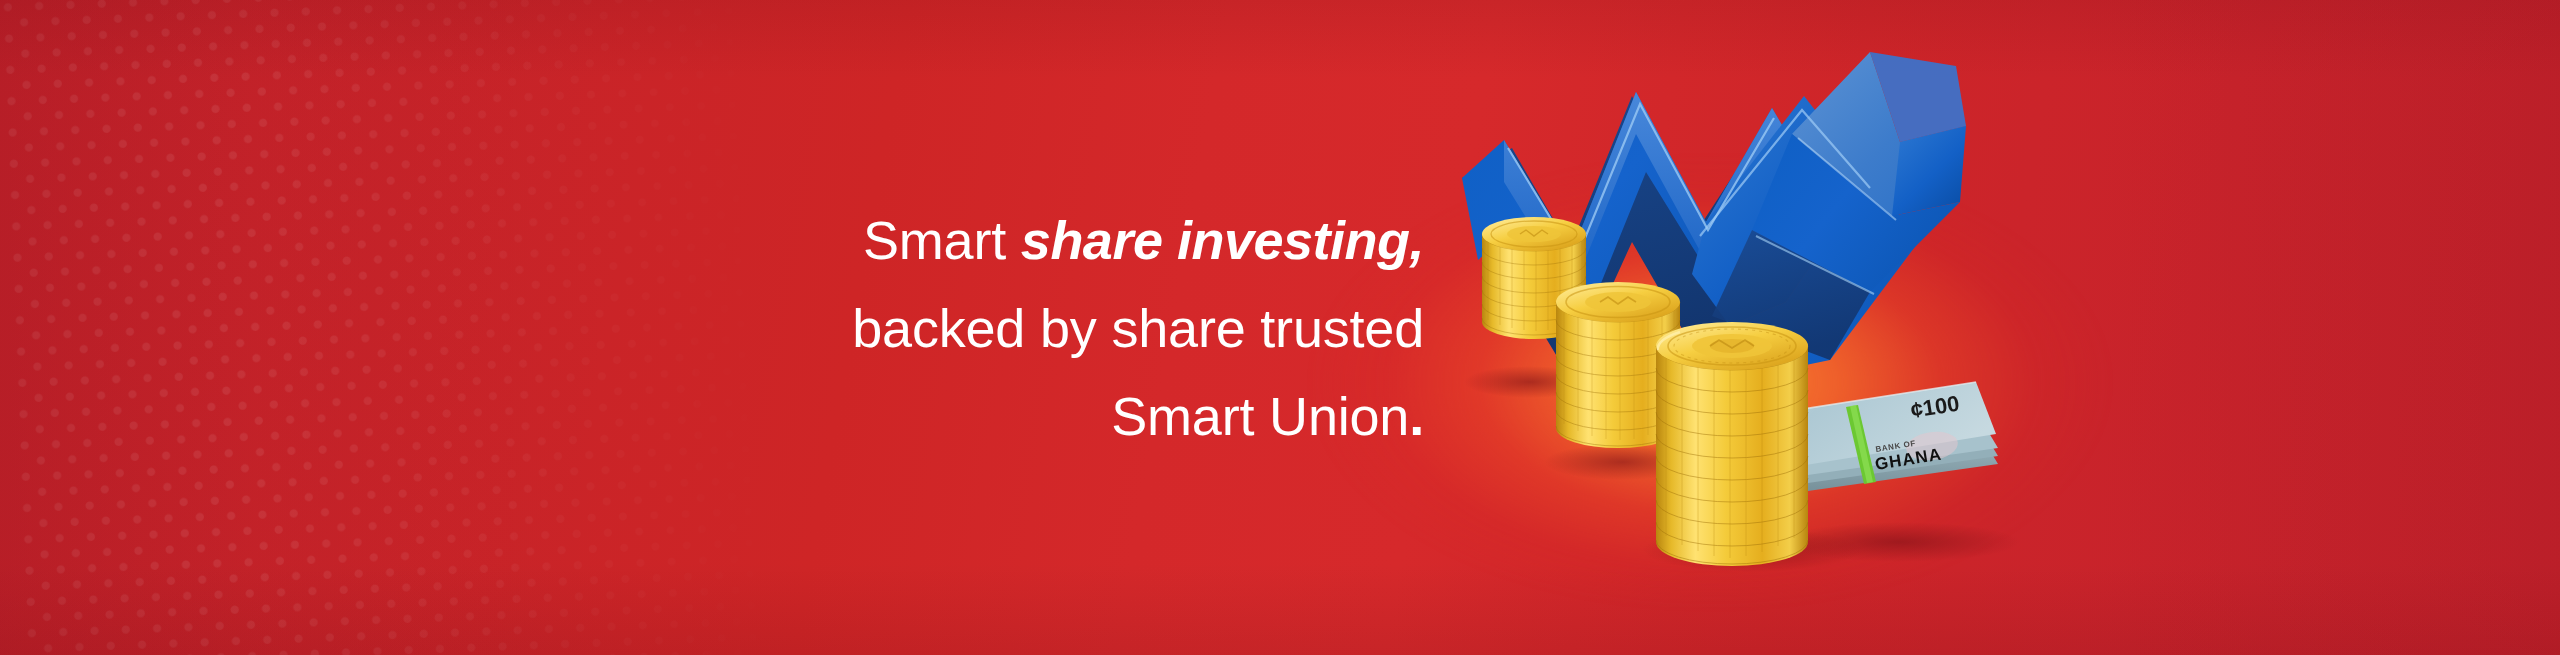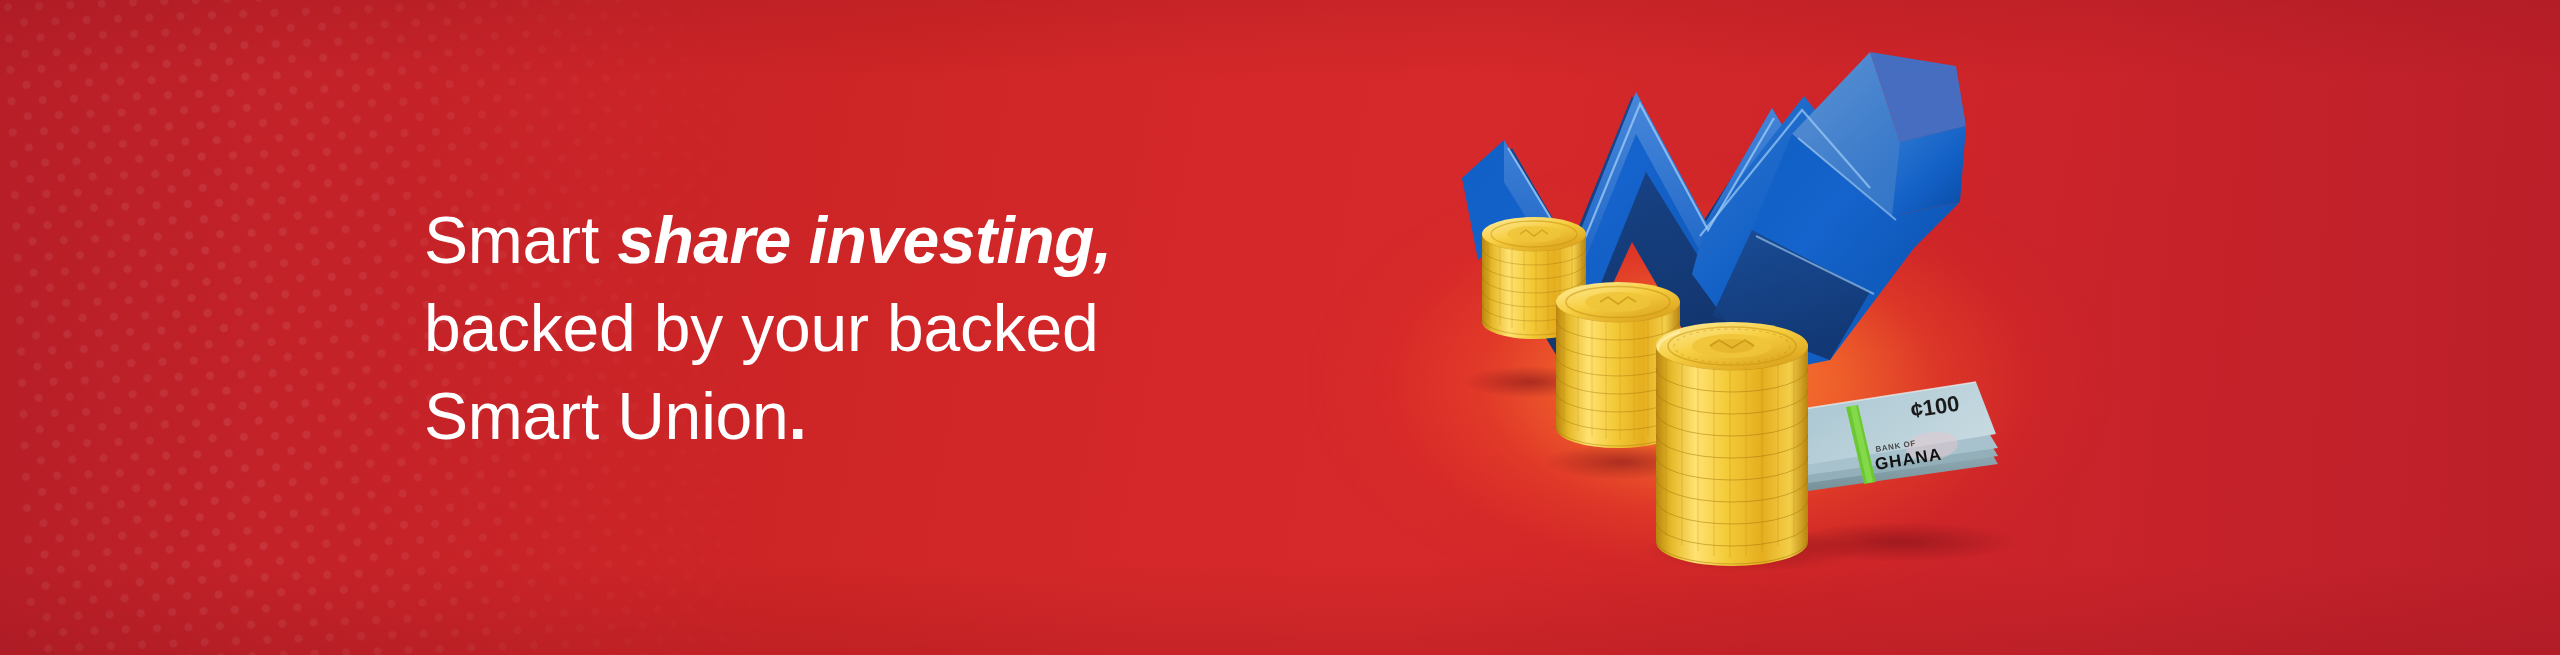--- a/index.html
+++ b/index.html
@@ -70,24 +70,25 @@
     transform-origin: 0 0;
   }
 
   
   .headline {
     position: absolute;
     left: 424px;
     top: 196px;
     width: 1000px;
     color: #FFFFFF;
-    font-size: 66px;
+    font-size: 54px;
     line-height: 88px;
     letter-spacing: -0.2px;
     white-space: nowrap;
+    text-align: right;
   }
   .headline .line { display: block; }
   .em {
     font-style: italic;
     font-weight: 700;
     letter-spacing: -0.5px;
   }
   .fullstop { font-weight: 700; }
 
   
@@ -105,21 +106,21 @@
 
 <div id="banner">
 
   <div class="bg-base"></div>
   <div class="bg-dots"></div>
   <div class="bg-glow"></div>
   <div class="bg-vignette"></div>
 
   <div class="headline">
     <span class="line"><span>Smart </span><span class="em">share investing,</span></span>
-    <span class="line">backed by your backed</span>
+    <span class="line">backed by share trusted</span>
     <span class="line"><span>Smart Union</span><span class="fullstop">.</span></span>
   </div>
 
   <div class="art">
     <svg viewBox="0 0 660 560" xmlns="http://www.w3.org/2000/svg">
       <defs>
         <linearGradient id="gArrowBase" x1="0" y1="0" x2="1" y2="0.6">
           <stop offset="0" stop-color="#0E5FC4"></stop>
           <stop offset="0.5" stop-color="#1563CC"></stop>
           <stop offset="1" stop-color="#0D57B6"></stop>

